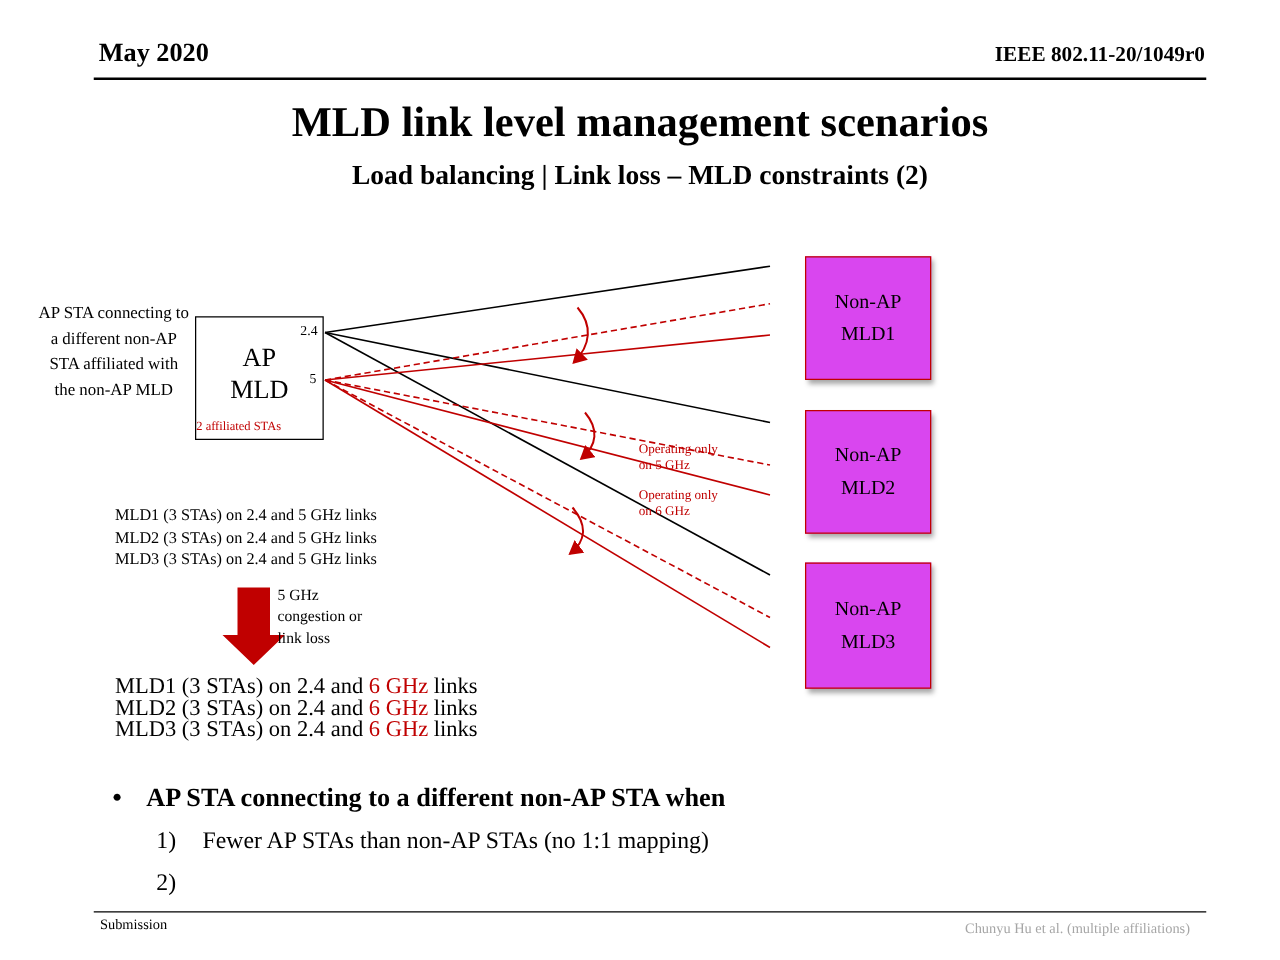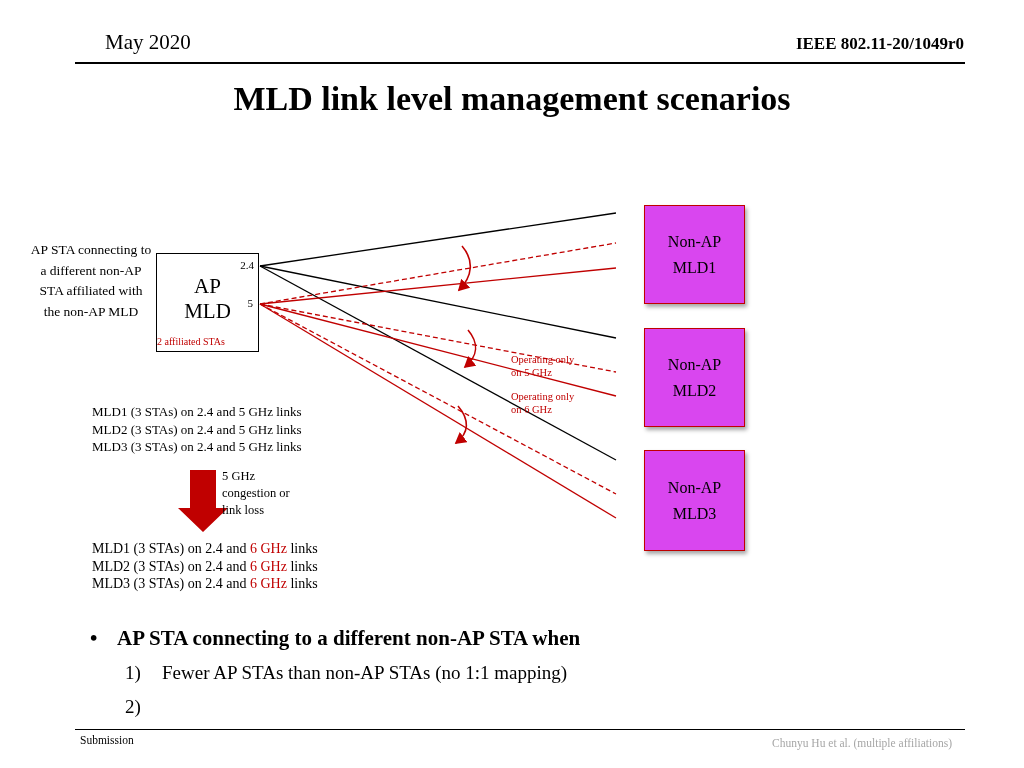--- a/index.html
+++ b/index.html
@@ -1,20 +1,20 @@
 <!DOCTYPE html>
 <html><head>
 <meta charset="utf-8">
 <style>
   html,body{margin:0;padding:0;background:#808080;}
   .slide{position:relative;width:1024px;height:768px;background:#ffffff;overflow:hidden;
          font-family:"Liberation Serif","DejaVu Serif",serif;color:#000;}
   .abs{position:absolute;}
 
-  .date{left:79px;top:30px;font-size:21px;font-weight:normal;margin-left:26px;}
+  .date{left:79px;top:30px;font-size:21px;font-weight:bold;}
   .docid{top:34px;right:60px;font-size:17px;font-weight:bold;}
   .header-rule{left:75px;top:62px;width:890px;border-top:2px solid #000;}
 
   .title{left:0;top:80px;width:1024px;text-align:center;font-size:34px;font-weight:bold;}
   .subtitle{left:0;top:127px;width:1024px;text-align:center;font-size:22px;font-weight:bold;}
 
   .lines-svg{left:0;top:0;width:1024px;height:768px;pointer-events:none;}
 
   .left-note{left:30px;top:240px;width:122px;text-align:center;font-size:13.5px;line-height:20.5px;}
 
@@ -28,21 +28,21 @@
 
   .mld-box{left:644px;width:101px;height:99px;border:1.6px solid #C00000;background:#d946ef;
            box-shadow:2px 3px 4px rgba(0,0,0,0.35);display:flex;align-items:center;justify-content:center;
            font-size:16px;line-height:26px;text-align:center;white-space:pre-line;box-sizing:border-box;}
   .mld1{top:205px;} .mld2{top:328px;} .mld3{top:450px;height:101px;}
 
   .annot{width:104px;text-align:left;font-size:10.5px;line-height:13px;color:#C00000;white-space:pre-line;}
   .annot1{left:511px;top:353px;} .annot2{left:511px;top:390px;}
 
   .before-list{left:92px;top:403px;font-size:13px;line-height:17.5px;}
-  .after-list{left:92px;top:540px;font-size:14px;line-height:17.5px;}
+  .after-list{left:92px;top:540px;font-size:18px;line-height:17.5px;}
   .hl{color:#C00000;}
 
   .arrow-label{left:222px;top:468px;width:104px;text-align:left;font-size:12.5px;line-height:17px;white-space:pre-line;}
 
   .bullets{left:0;top:626px;width:1024px;}
   .bullet-main{display:flex;font-size:21px;font-weight:bold;padding-left:90px;line-height:24px;}
   .bullet-main .marker{width:27px;}
   .bullet-item{display:flex;font-size:19px;padding-left:125px;margin-top:12px;line-height:22px;}
   .bullet-item .num{width:37px;}
 
@@ -54,20 +54,21 @@
 </head>
 <body>
 
 <div class="slide">
 
   <div class="abs date">May 2020</div>
   <div class="abs docid">IEEE 802.11-20/1049r0</div>
   <div class="abs header-rule"></div>
 
   <div class="abs title">MLD link level management scenarios</div>
+  <div class="abs subtitle">Load balancing | Link loss – MLD constraints (2)</div>
 
   <svg class="abs lines-svg" viewBox="0 0 1024 768">
     <defs>
       <marker id="arrowR" markerWidth="9" markerHeight="9" refX="6" refY="4" orient="auto">
         <path d="M0,0 L7,4 L0,8 z" fill="#C00000"></path>
       </marker>
     </defs>
     <g stroke="#000000" stroke-width="1.3" fill="none">
       <line x1="260" y1="266" x2="616" y2="213"></line>
       <line x1="260" y1="266" x2="616" y2="338"></line>

